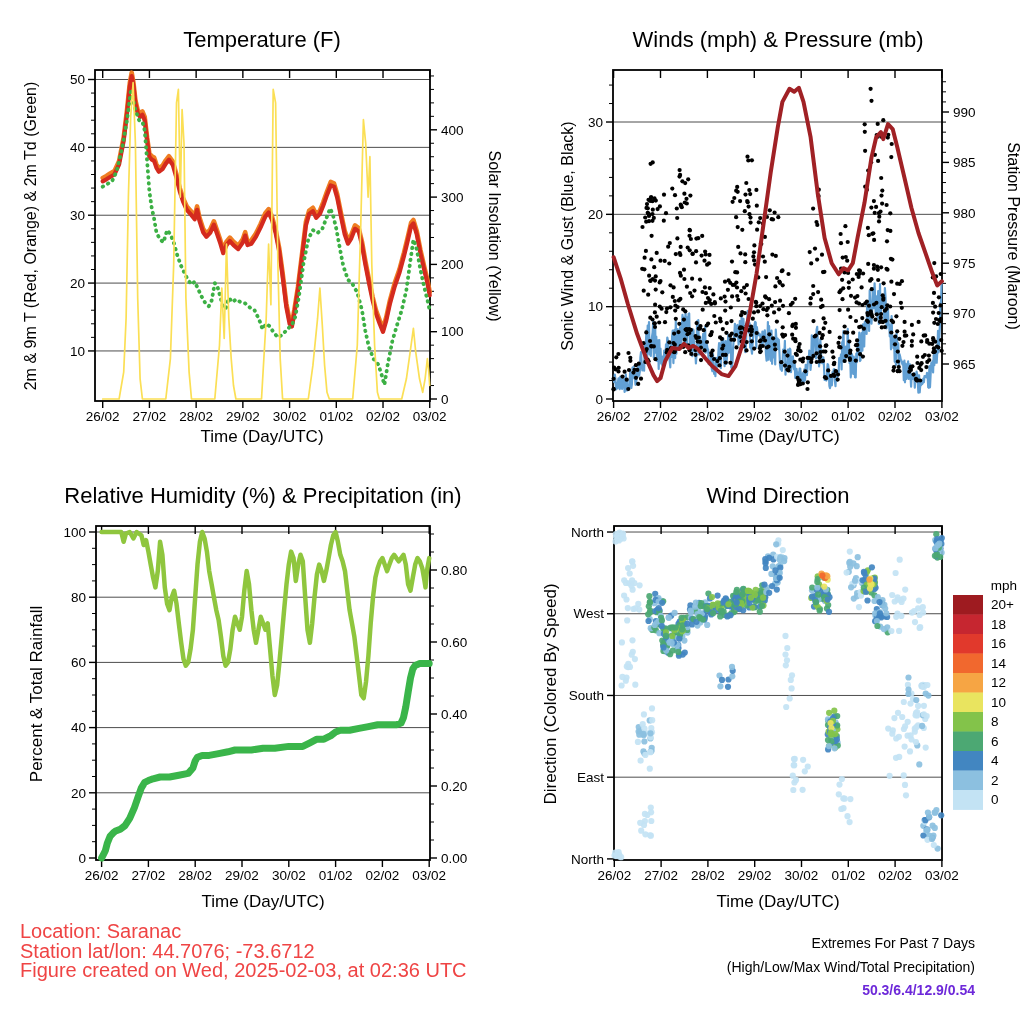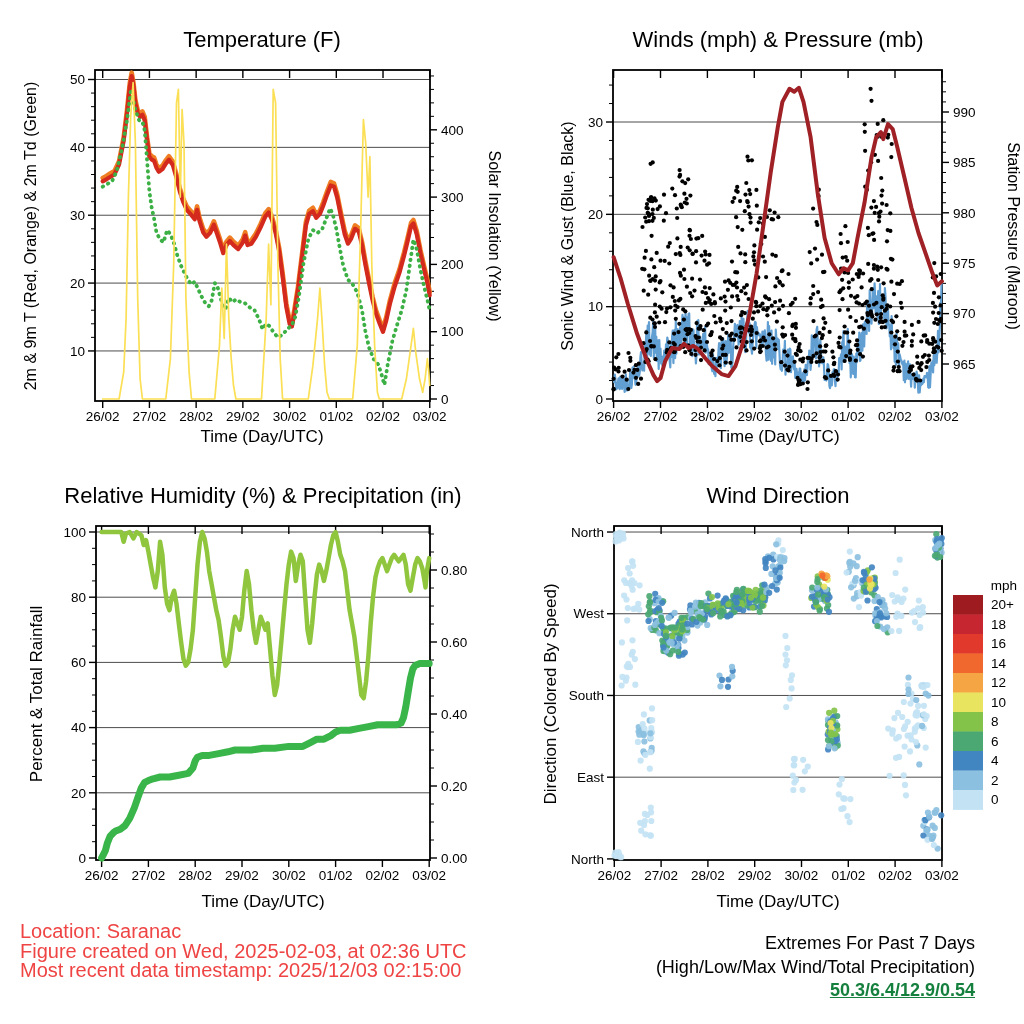--- a/index.html
+++ b/index.html
@@ -5,21 +5,21 @@
   html,body{margin:0;padding:0;background:#fff;}
   .figure{position:relative;width:1024px;height:1024px;background:#fff;
           font-family:"Liberation Sans", sans-serif;overflow:hidden;}
   svg text{font-family:"Liberation Sans", sans-serif;fill:#000;}
   .title{font-size:22px;}
   .axtitle{font-size:17px;}
   .ylab{font-size:16px;}
   .ylab2{font-size:17px;}
   .cblab{font-size:13.5px;}
   .footer-left{position:absolute;left:20px;top:922px;font-size:20px;line-height:19.5px;color:#ef4444;}
-  .footer-right{position:absolute;right:49px;top:932px;font-size:18px;line-height:23.5px;color:#000;text-align:right;}
+  .footer-right{position:absolute;right:49px;top:932px;font-size:14px;line-height:23.5px;color:#000;text-align:right;}
   .footer-right .vals{font-weight:bold;}
 </style>
 </head>
 <body>
 
 <div class="figure">
   <svg id="fig" width="1024" height="1024" viewBox="0 0 1024 1024">
 
     <g id="plots">
         <g>
@@ -1974,22 +1974,22 @@
     <text class="ylab" x="573" y="236" text-anchor="middle" transform="rotate(-90 573 236)">Sonic Wind &amp; Gust (Blue, Black)</text>
     <text class="ylab" x="1008" y="236" text-anchor="middle" transform="rotate(90 1008 236)">Station Pressure (Maroon)</text>
     <text class="ylab2" x="42" y="694" text-anchor="middle" transform="rotate(-90 42 694)">Percent &amp; Total Rainfall</text>
     <text class="ylab2" x="556" y="694" text-anchor="middle" transform="rotate(-90 556 694)">Direction (Colored By Speed)</text>
 
     <text class="cblab" x="1004" y="590" text-anchor="middle">mph</text>
   </svg>
 
   <div class="footer-left">
     <div>Location: Saranac</div>
+    <div>Station lat/lon: 44.7076; -73.6712</div>
     <div>Figure created on Wed, 2025-02-03, at 02:36 UTC</div>
-    <div>Most recent data timestamp: 2025/12/03 02:15:00</div>
   </div>
 
   <div class="footer-right">
     <div>Extremes For Past 7 Days</div>
     <div>(High/Low/Max Wind/Total Precipitation)</div>
-    <div class="vals" id="extremes-values" style="color: #15803d; text-decoration: underline;">50.3/6.4/12.9/0.54</div>
+    <div class="vals" id="extremes-values" style="color: #6d28d9;">50.3/6.4/12.9/0.54</div>
   </div>
 </div>
 
 </body></html>

